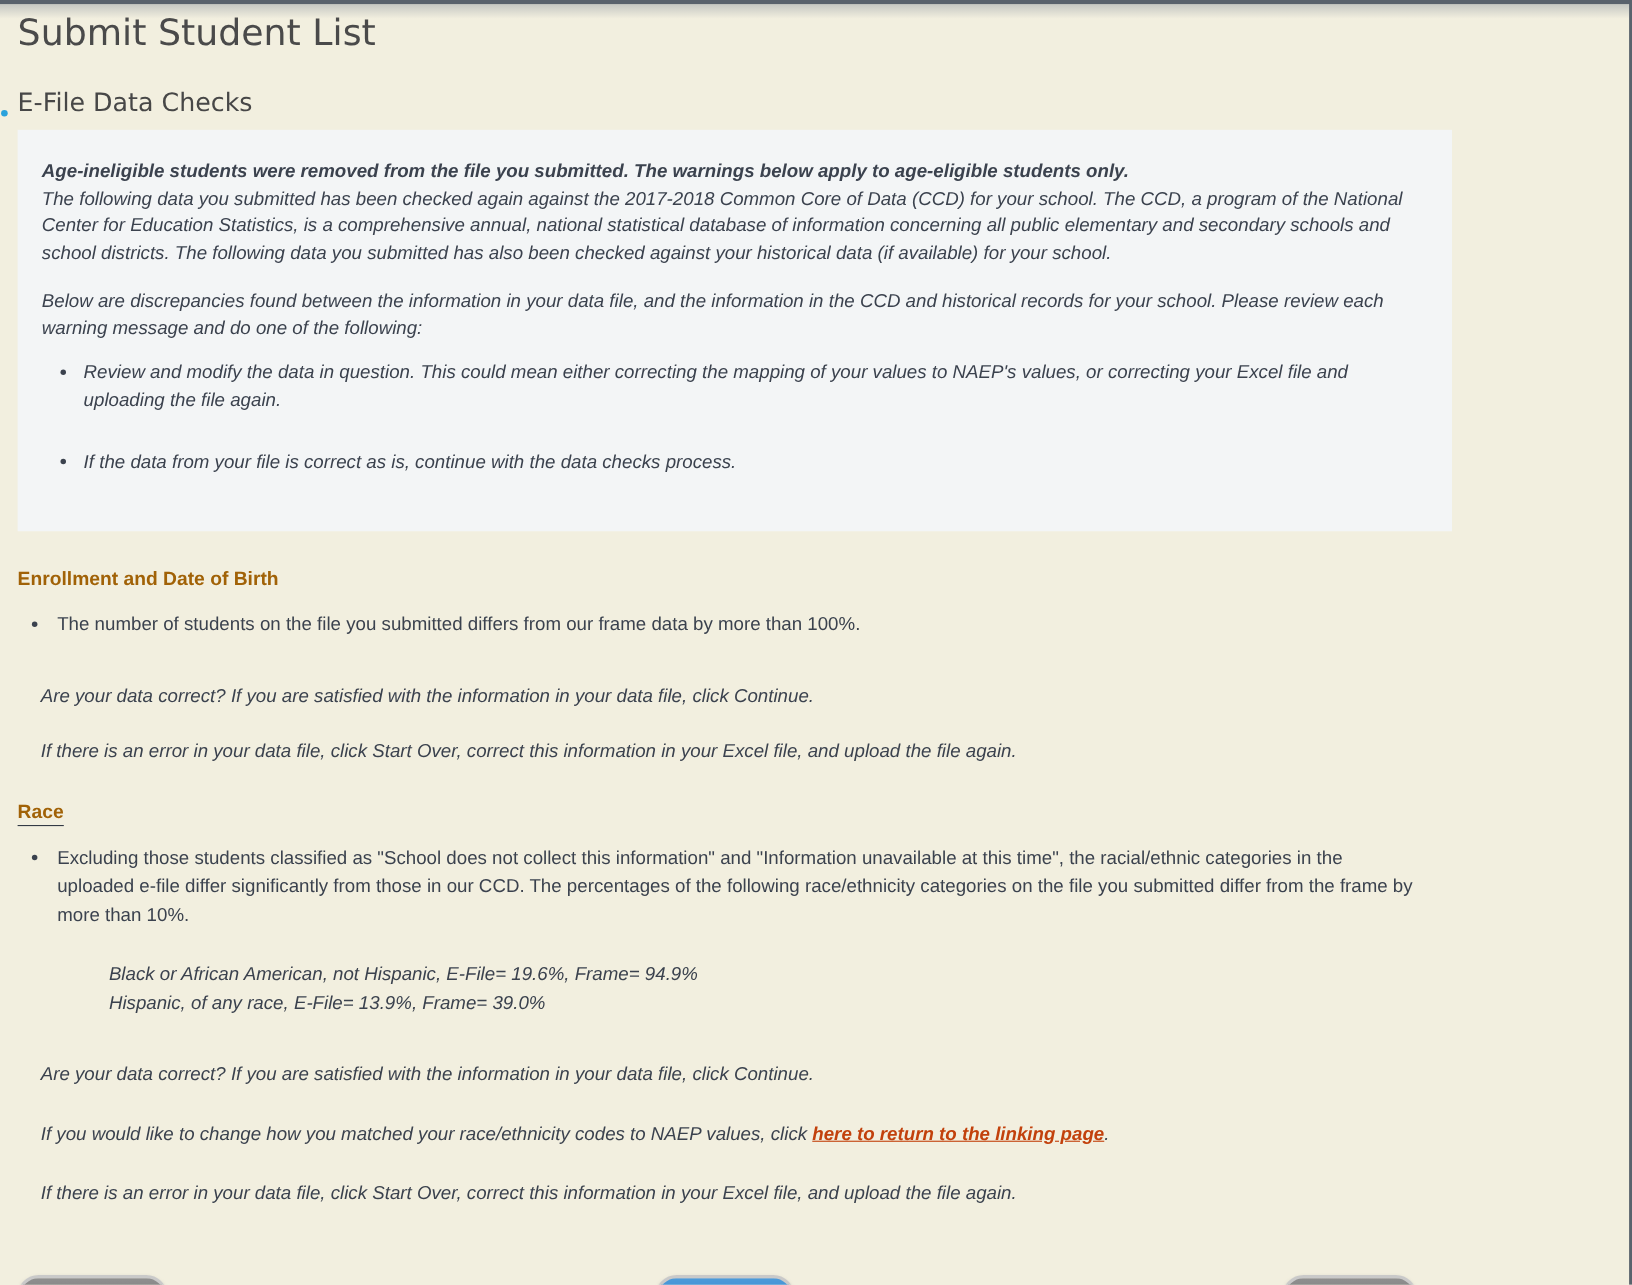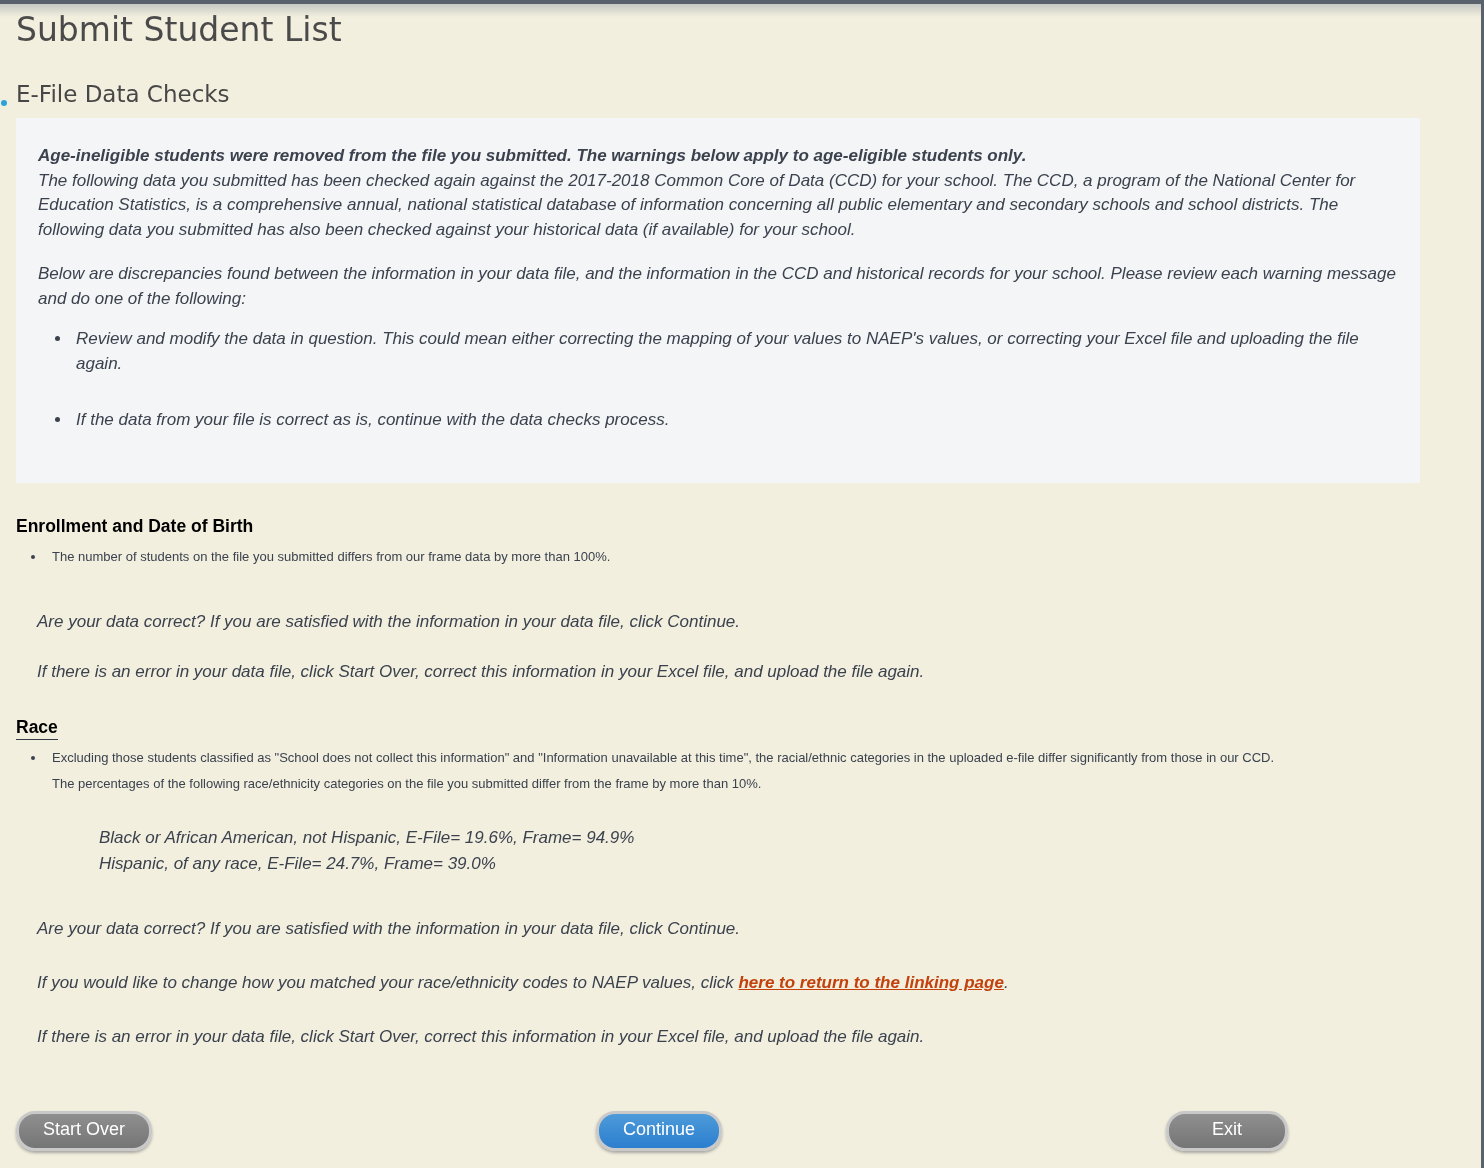--- a/index.html
+++ b/index.html
@@ -28,43 +28,43 @@
   }
   .page-subtitle {
     font-family:"DejaVu Sans", sans-serif;
     font-size:23px; font-weight:400; color:#474747;
     margin:30px 0 0; line-height:28px;
   }
 
   .notice-box {
     margin-top:10px;
     background:#f3f5f6;
-    width:1404px; box-sizing:border-box;
+    width:1304px; box-sizing:border-box;
     padding:26px 24px 34px 22px;
     font-style:italic;
     font-size:17px; line-height:24.5px;
     color:#3b424e;
   }
   .notice-box .lead { font-weight:bold; margin:0; }
   .notice-box .para { margin:0; }
   .notice-box .para + .para { margin-top:20px; }
   .notice-box ul { margin:16px 0 16px; padding-left:34px; }
   .notice-box li { padding-left:4px; }
   .notice-box li + li { margin-top:32px; }
 
   .section-heading {
-    font-size:17.5px; font-weight:bold; color:#000000;
+    font-size:17.5px; font-weight:bold; color:#a16207;
     margin:32px 0 0; line-height:22px;
   }
   .race-heading { }
   .race-heading .underlined { border-bottom:1.5px solid #333a45; padding-bottom:2px; }
 
   ul.plain-bullets {
-    margin:7px 0 0; padding-left:30px;
-    font-size:13px; line-height:26px; color:#3b424e; font-style:normal;
+    margin:18px 0 0; padding-left:30px;
+    font-size:17px; line-height:26px; color:#3b424e; font-style:normal;
   }
   ul.plain-bullets li { padding-left:6px; }
 
   .prompt {
     font-style:italic; font-size:17px; line-height:24px; color:#3b424e;
     margin:0 0 0 21px;
   }
   .mt-40 { margin-top:40px; }
   .mt-26 { margin-top:26px; }
   .mt-30 { margin-top:30px; }
@@ -129,21 +129,21 @@
   <p class="prompt mt-40">Are your data correct? If you are satisfied with the information in your data file, click Continue.</p>
   <p class="prompt mt-26">If there is an error in your data file, click Start Over, correct this information in your Excel file, and upload the file again.</p>
 
   <h3 class="section-heading race-heading"><span class="underlined">Race</span></h3>
   <ul class="plain-bullets">
     <li>Excluding those students classified as "School does not collect this information" and "Information unavailable at this time", the racial/ethnic categories in the uploaded e-file differ significantly from those in our CCD. The percentages of the following race/ethnicity categories on the file you submitted differ from the frame by more than 10%.</li>
   </ul>
 
   <div class="race-data">
     <div>Black or African American, not Hispanic, E-File= 19.6%, Frame= 94.9%</div>
-    <div>Hispanic, of any race, E-File= 24.7%, Frame= 39.0%</div>
+    <div>Hispanic, of any race, E-File= 13.9%, Frame= 39.0%</div>
   </div>
 
   <p class="prompt mt-40">Are your data correct? If you are satisfied with the information in your data file, click Continue.</p>
 
   <p class="prompt mt-30"><span>If you would like to change how you matched your race/ethnicity codes to NAEP values, click </span><a class="inline-link">here to return to the linking page</a><span>.</span></p>
 
   <p class="prompt mt-30">If there is an error in your data file, click Start Over, correct this information in your Excel file, and upload the file again.</p>
 
   <div class="button-row">
     <button class="btn btn-gray">Start Over</button>

